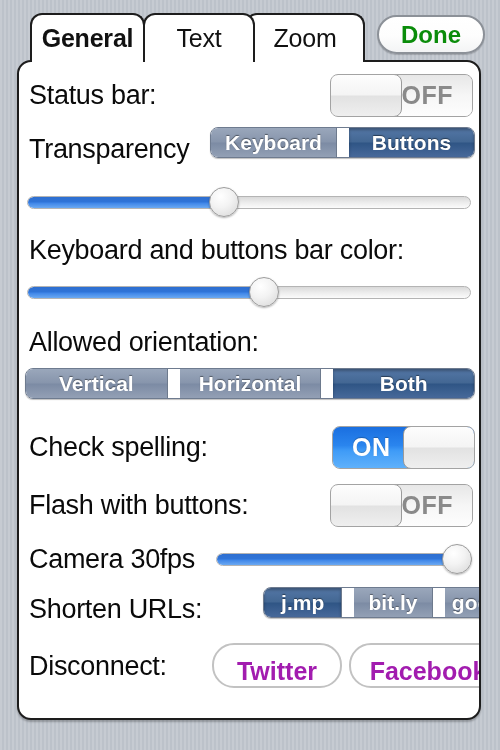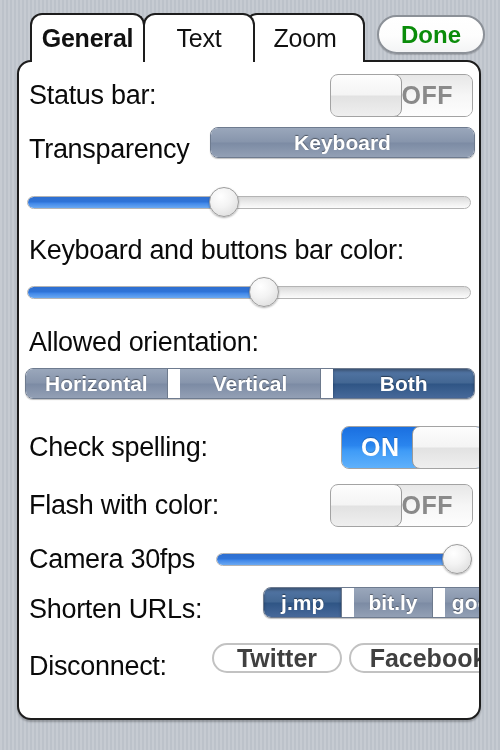--- a/index.html
+++ b/index.html
@@ -195,28 +195,28 @@
     border-radius: 50%;
     border: 1px solid #9c9c9c;
     box-sizing: border-box;
     background: radial-gradient(circle at 38% 30%, #ffffff 0%, #f3f3f3 42%, #d6d6d6 100%);
     box-shadow: 0 1px 2px rgba(0,0,0,0.3);
   }
 
   
   .pill {
     position: absolute;
-    height: 30px;
+    height: 45px;
     border: 2px solid #c2c2c2;
     border-radius: 22px;
     background: #ffffff;
     box-sizing: border-box;
-    display: flex; align-items: center; justify-content: center;
+    display: flex; align-items: flex-end; justify-content: center;
     font-size: 25px; font-weight: bold;
-    color: #404040;
+    color: #a21caf;
   }
 </style>
 </head>
 <body>
 
 <div class="tabbar">
   <div class="tab general">
     <span>General</span>
   </div>
   <div class="tab text">
@@ -240,20 +240,21 @@
           <span class="state-text">OFF</span>
         </div>
         <div class="knob"></div>
       </div>
     </div>
 
     <div class="row" style="top:62px; height:50px;">
       <div class="label">Transparency</div>
       <div class="segmented" style="left:191px; top:3px; width:265px;">
         <div class="seg">Keyboard</div>
+        <div class="seg selected">Buttons</div>
       </div>
     </div>
 
     <div class="row" style="top:122px; height:36px;">
       <div class="slider" style="left:8px; width:444px;">
         <div class="strack">
           <div class="sfill" style="width:45%;"></div>
         </div>
         <div class="sknob" style="left:41%;"></div>
       </div>
@@ -271,38 +272,38 @@
         <div class="sknob" style="left:50%;"></div>
       </div>
     </div>
 
     <div class="row" style="top:258px; height:44px;">
       <div class="label">Allowed orientation:</div>
     </div>
 
     <div class="row" style="top:304px; height:50px;">
       <div class="segmented" style="left:6px; top:2px; width:450px;">
+        <div class="seg">Vertical</div>
         <div class="seg">Horizontal</div>
-        <div class="seg">Vertical</div>
         <div class="seg selected">Both</div>
       </div>
     </div>
 
     <div class="row" style="top:360px; height:50px;">
       <div class="label">Check spelling:</div>
-      <div class="switch on" style="left:313px; top:4px;margin-left:9px;">
+      <div class="switch on" style="left:313px; top:4px;">
         <div class="track">
           <span class="state-text">ON</span>
         </div>
         <div class="knob"></div>
       </div>
     </div>
 
     <div class="row" style="top:418px; height:50px;">
-      <div class="label">Flash with color:</div>
+      <div class="label">Flash with buttons:</div>
       <div class="switch off" style="left:311px; top:4px;">
         <div class="track">
           <span class="state-text">OFF</span>
         </div>
         <div class="knob"></div>
       </div>
     </div>
 
     <div class="row" style="top:474px; height:46px;">
       <div class="label">Camera 30fps</div>

